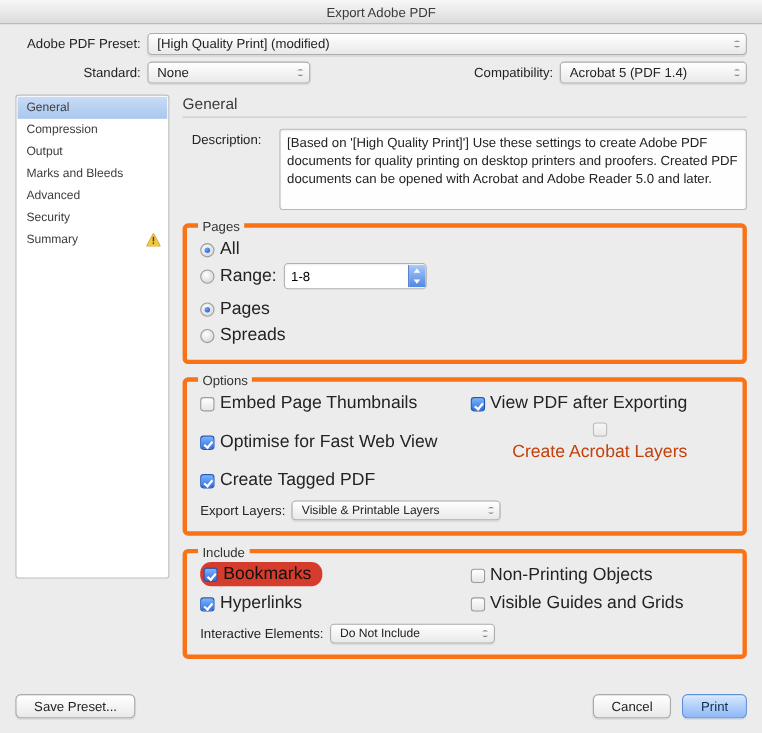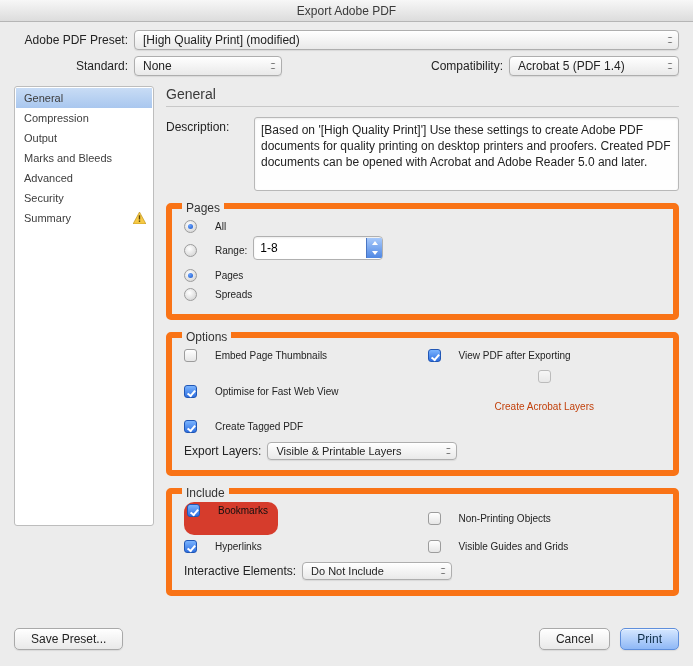--- a/index.html
+++ b/index.html
@@ -112,58 +112,58 @@
     margin: 0 0 10px 0;
   }
   .desc-row {
     display: flex;
     gap: 8px;
     align-items: flex-start;
     margin-bottom: 12px;
   }
   .desc-label {
     width: 80px;
-    text-align: left;
+    text-align: center;
     padding-top: 3px;
     font-size: 12px;
   }
   .desc-box {
     flex: 1;
     border: 1px solid #b8b8b8;
     background: #fefefe;
     height: 74px;
     padding: 4px 6px;
     font-size: 12px;
     line-height: 1.35;
     overflow: hidden;
     border-radius: 3px;
     box-shadow: inset 0 1px 2px rgba(0,0,0,0.08);
   }
   .fieldset {
-    border: 6px solid #f97316;
+    border: 4px solid #f97316;
     border-radius: 5px;
     padding: 8px 12px 10px 12px;
     margin-bottom: 12px;
     position: relative;
     background: #ececec;
   }
   .fieldset .legend {
     position: absolute;
     top: -8px;
     left: 10px;
     background: #ececec;
     padding: 0 4px;
     font-size: 12px;
     color: #333;
   }
   .radio, .check {
     display: inline-flex;
     align-items: center;
-    gap: 18px;
-    font-size: 10px;
+    gap: 5px;
+    font-size: 16px;
     margin: 3px 0;
   }
   .radio .dot, .check .box {
     width: 13px; height: 13px;
     flex: 0 0 13px;
   }
   .radio .dot {
     border-radius: 50%;
     background: radial-gradient(circle at 40% 35%, #ffffff, #dcdcdc 70%);
     border: 1px solid #9c9c9c;
@@ -254,21 +254,21 @@
     display: inline-flex;
     align-items: center;
     gap: 6px;
     font-size: 12px;
   }
   .highlight-pill {
     display: inline-flex;
     align-items: center;
     background: #d63c2c;
     border-radius: 10px;
-    padding: 1px 10px 17px 3px;
+    padding: 1px 10px 1px 3px;
   }
   .highlight-pill .check { margin: 1px 0; }
   .highlight-pill .lbl { color: #101010; font-weight: 500; }
   .footer {
     display: flex;
     align-items: center;
     padding: 10px 14px 14px 14px;
     gap: 10px;
   }
   .push { flex: 1; }

